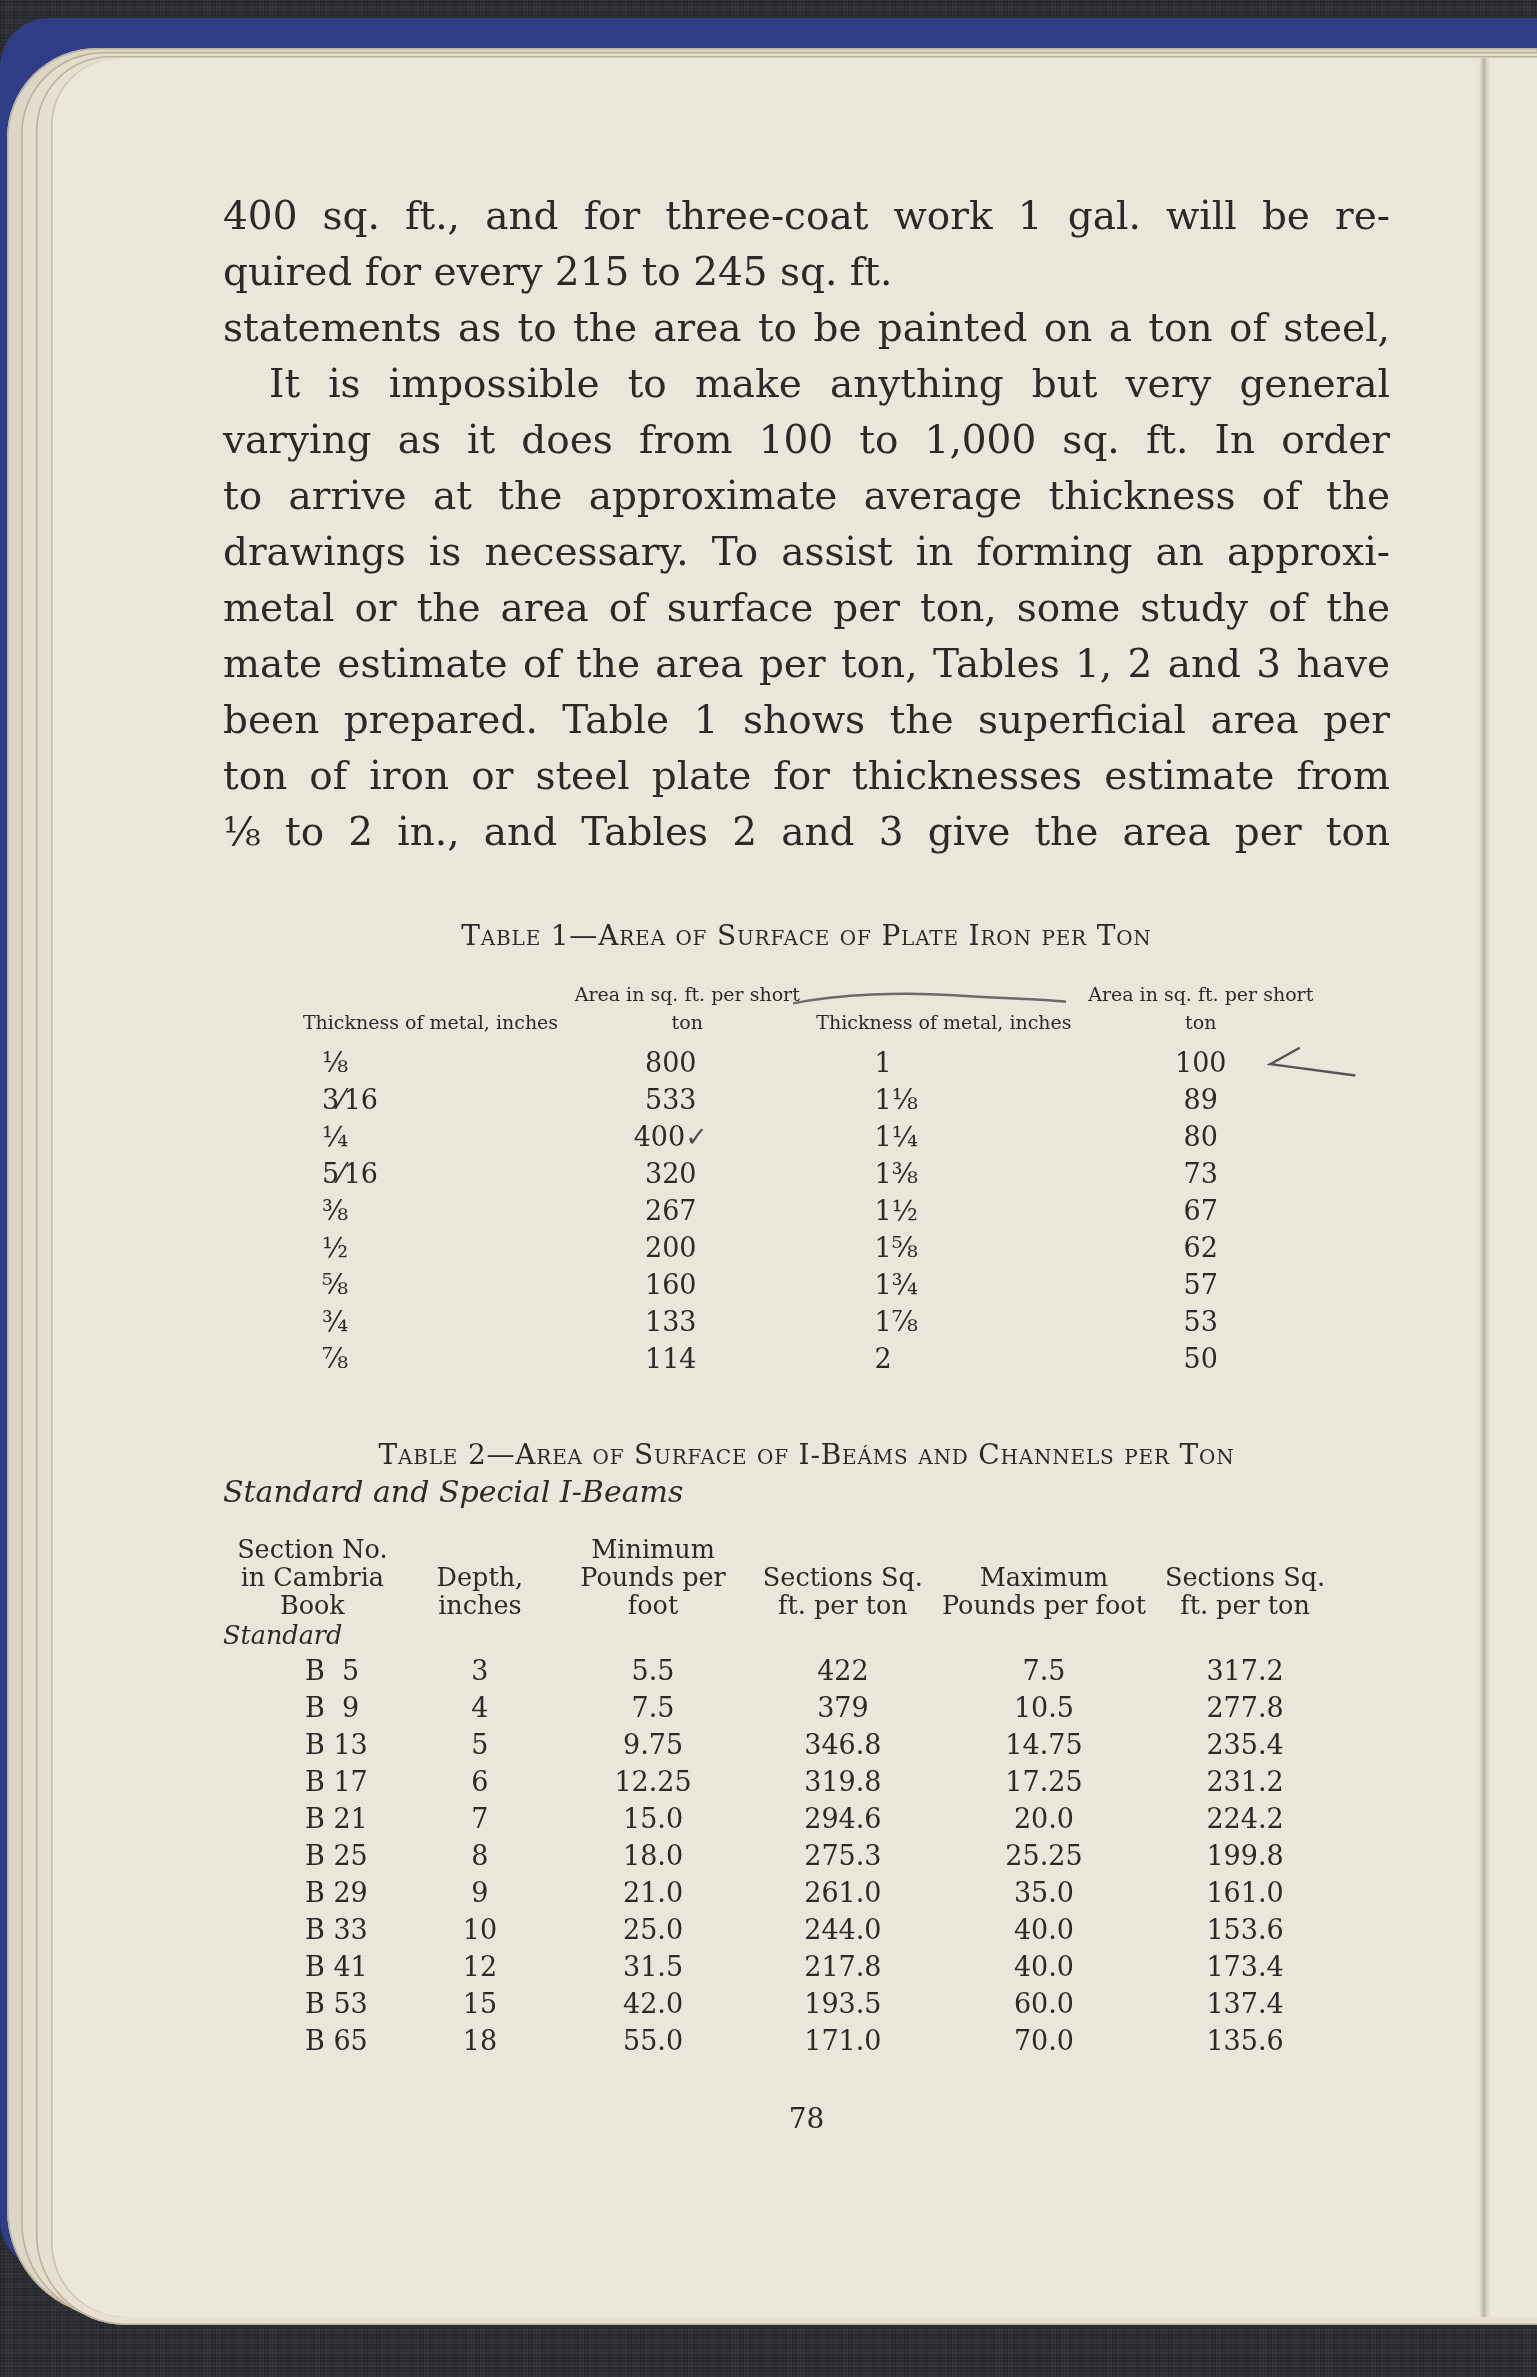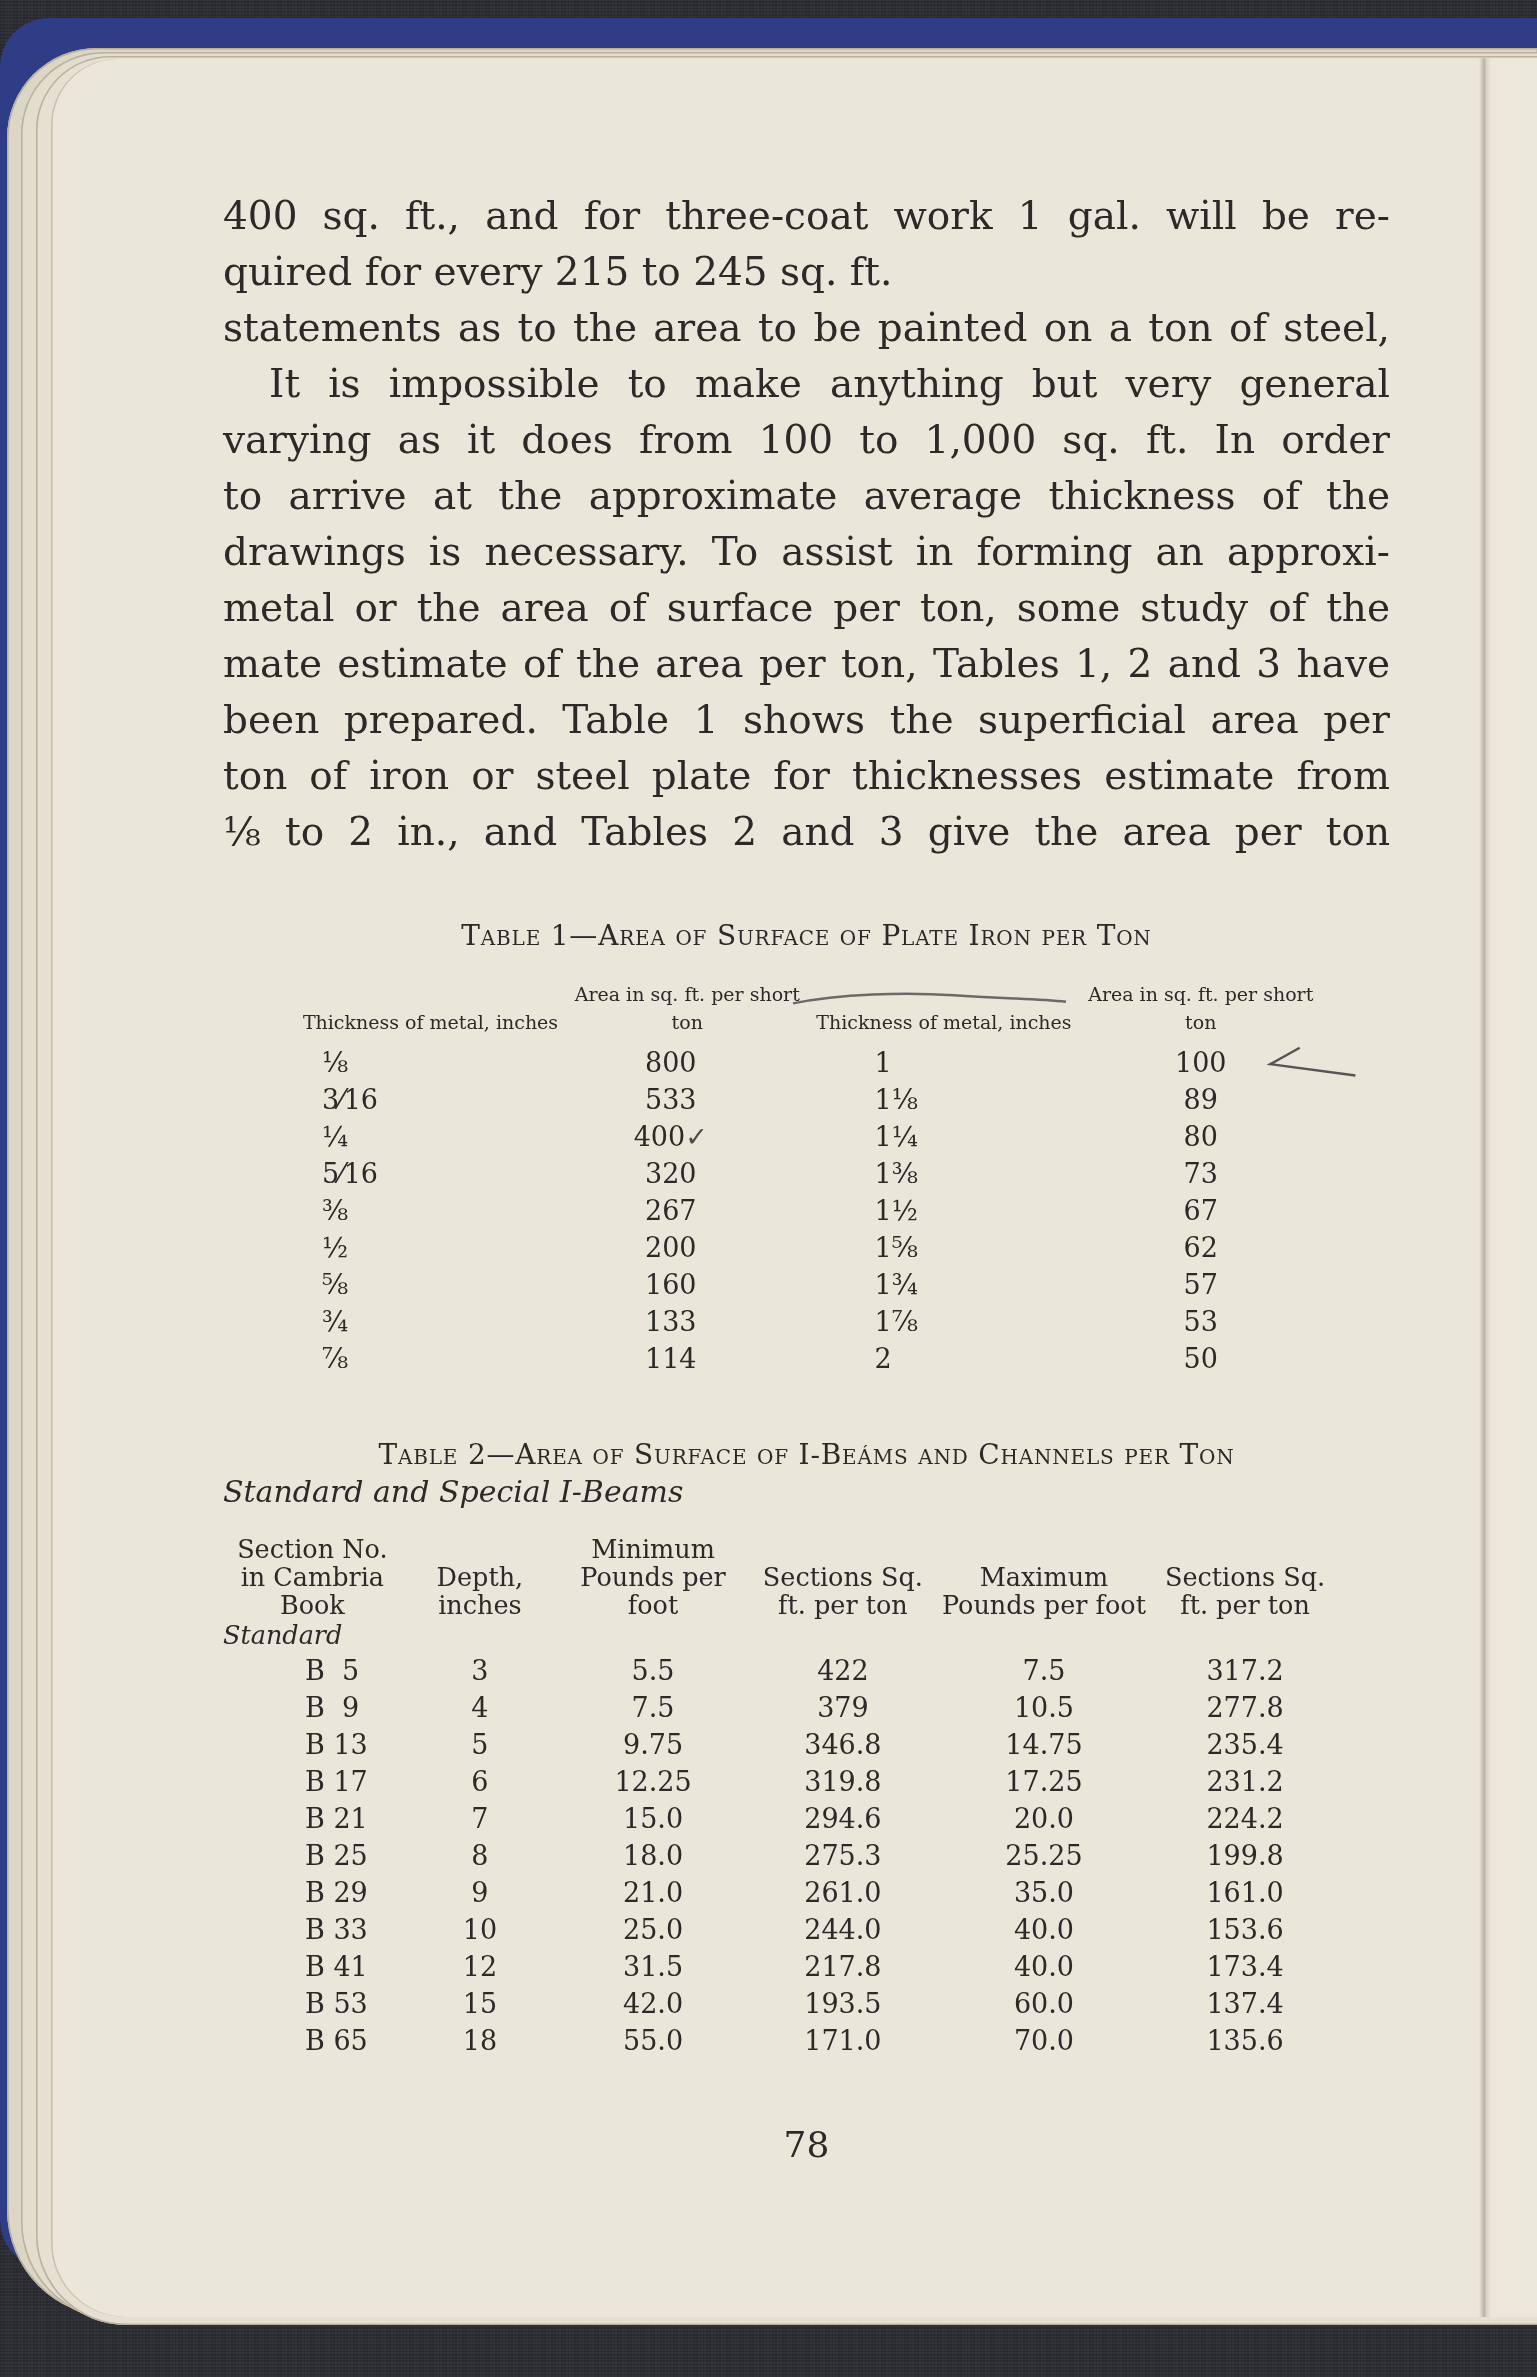--- a/index.html
+++ b/index.html
@@ -74,21 +74,21 @@
   .t2-title {
     text-align: center; font-size: 28px; letter-spacing: 0.8px; margin-top: 61px;
     font-variant: small-caps; white-space: nowrap;
   }
   .t2-sub { text-align: left; font-style: italic; font-size: 30px; margin-top: 3.3px; }
   .t2 { width: 1117px; margin: 26px 0 0 0; border-collapse: collapse; font-size: 27px; }
   .t2 th { font-weight: normal; font-size: 25.5px; line-height: 28px; vertical-align: bottom; padding: 0; text-align: center; }
   .t2 td { line-height: 37px; padding: 0; text-align: center; }
   .t2 td.sec { text-align: left; padding-left: 82px; white-space: pre; }
   .t2 .group-row td { text-align: left; font-style: italic; font-size: 25.5px; line-height: 33px; padding-left: 0; }
-  .page-number { text-align: center; font-size: 36px; margin-top: 65px; }
+  .page-number { text-align: center; font-size: 28px; margin-top: 43px; }
 </style>
 </head>
 <body>
 
 <div class="cloth"></div>
 <div class="board"></div>
 <div class="page-stack"></div>
 <div class="page-stack l2"></div>
 <div class="page-stack l3"></div>
 <div class="page"></div>

